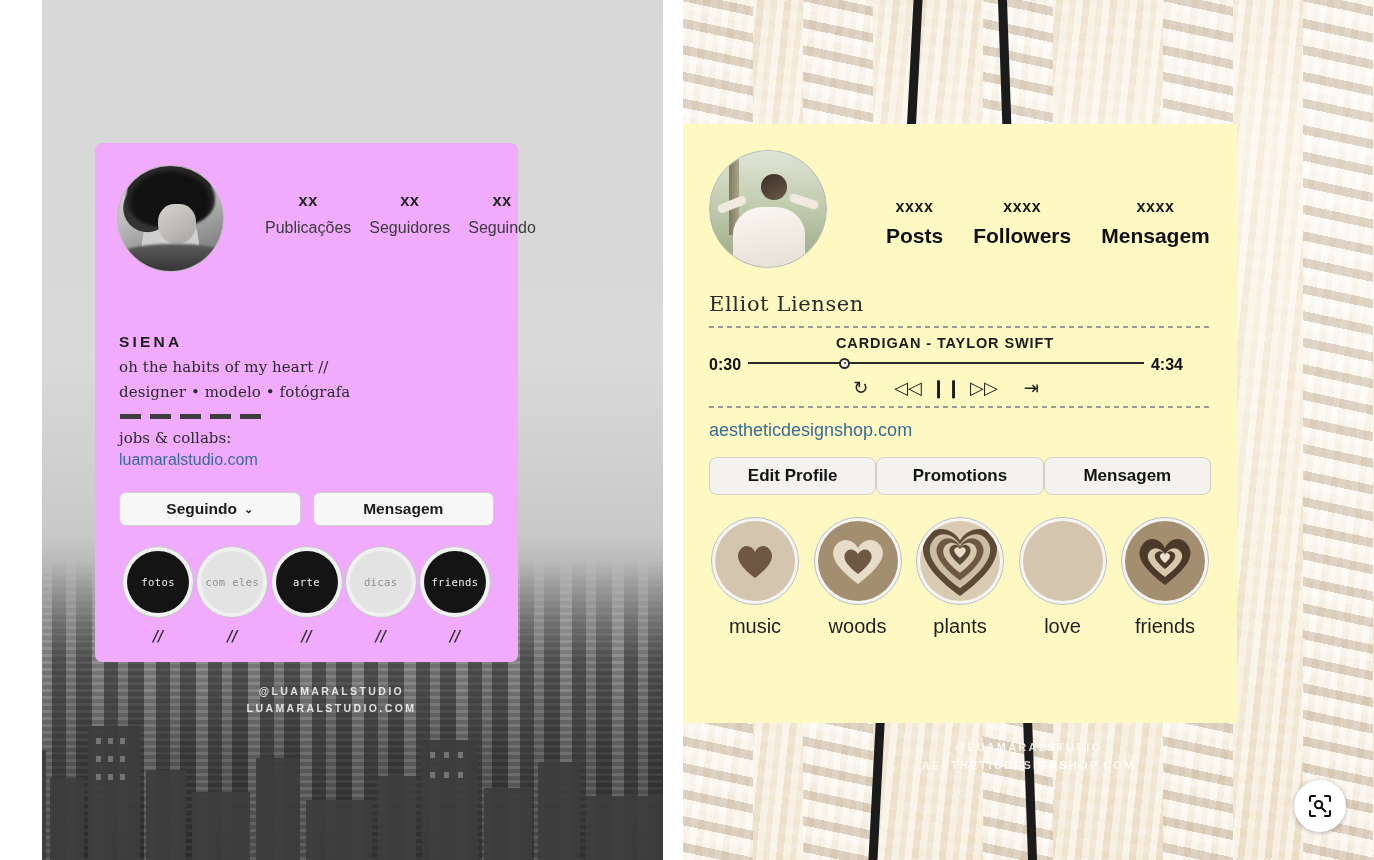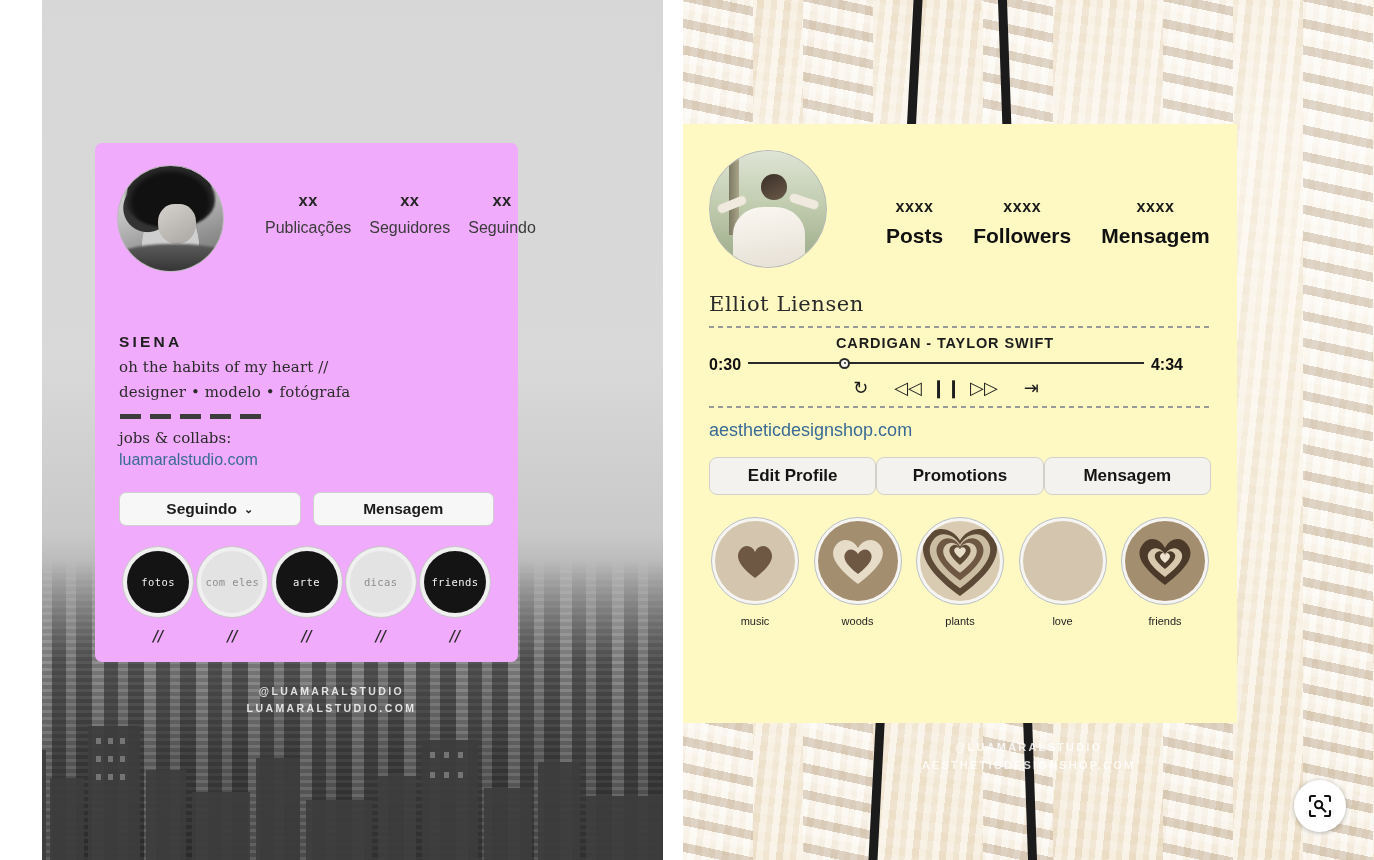--- a/index.html
+++ b/index.html
@@ -231,21 +231,21 @@
   .r-highlights { display: flex; justify-content: space-between; padding: 22px 26px 0 26px; }
   .r-hl { width: 92px; text-align: center; cursor: pointer; }
   .r-hl-ring {
     width: 88px; height: 88px; border-radius: 50%;
     border: 1px solid #b9bfc6; padding: 3px; margin: 0 auto; background: #f7f5f2;
   }
   .r-hl-circ {
     width: 100%; height: 100%; border-radius: 50%;
     display: flex; align-items: center; justify-content: center; overflow: hidden;
   }
-  .r-hl-lab { margin-top: 10px; font-size: 11px; color: #1f1f1f; }
+  .r-hl-lab { margin-top: 10px; font-size: 20px; color: #1f1f1f; }
   .heart { display:block; }
 
   .wm-right {
     position: absolute; left: 723px; width: 554px; top: 738px; z-index: 11;
     text-align: center; color: rgba(255,255,255,.80);
     font-size: 11px; font-weight: bold; letter-spacing: 2.2px; line-height: 18px;
   }
 
   .lens-btn {
     position: absolute; right: 28px; bottom: 28px; z-index: 30;

